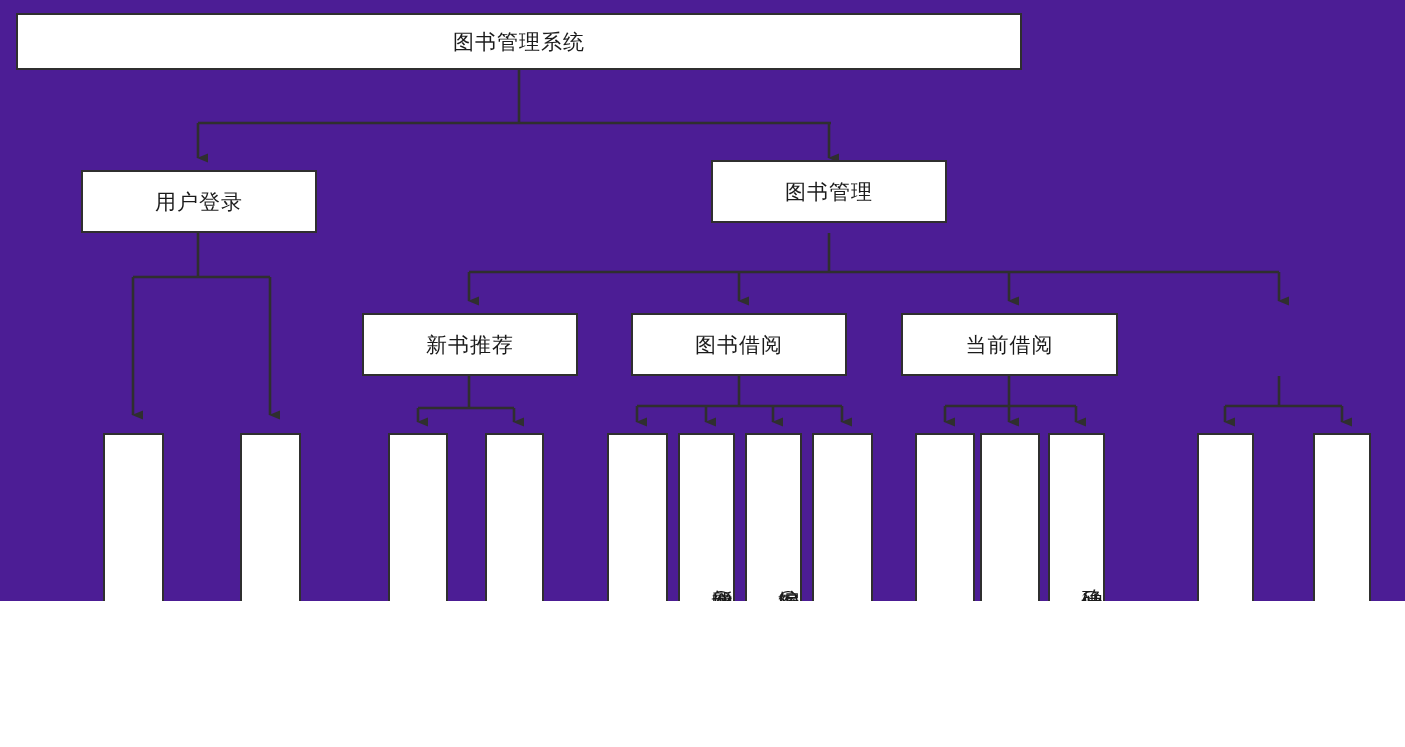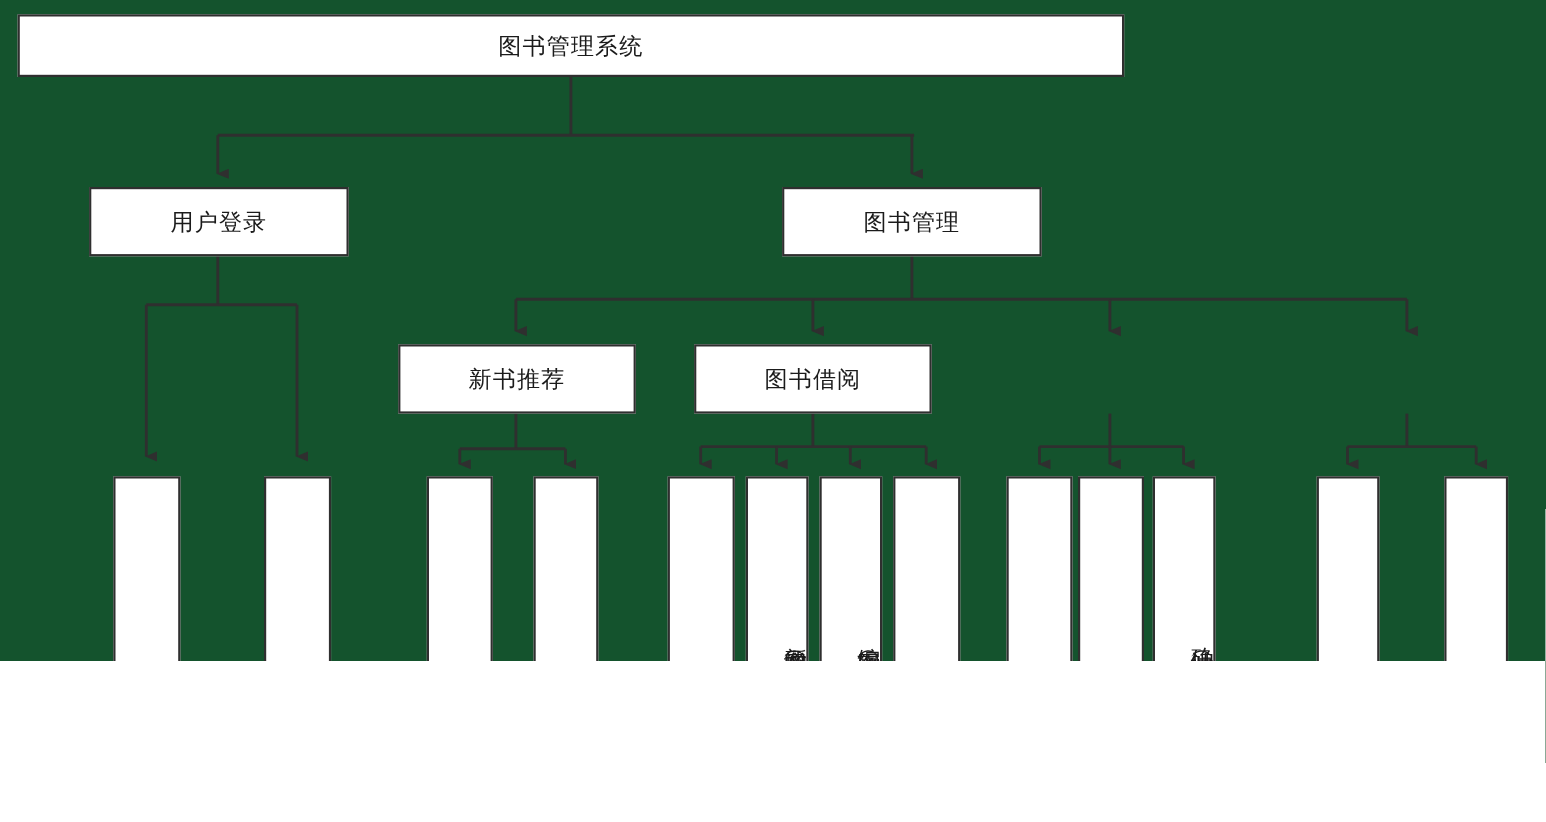--- a/index.html
+++ b/index.html
@@ -7,21 +7,21 @@
     padding: 0;
     background: #ffffff;
   }
   body {
     font-family: "Liberation Sans", "DejaVu Sans", sans-serif;
   }
   #canvas {
     position: relative;
     width: 1405px;
     height: 601px;
-    background: #14532d;
+    background: #4c1d95;
     overflow: hidden;
   }
   svg#edges {
     position: absolute;
     left: 0;
     top: 0;
     width: 1405px;
     height: 747px;
   }
   .node {
@@ -120,29 +120,32 @@
     </g>
   </svg>
 
   <div class="node horiz" style="left:16px; top:13px; width:1006px; height:57px;">
     <span class="label">图书管理系统</span>
   </div>
 
   <div class="node horiz" style="left:81px; top:170px; width:236px; height:63px;">
     <span class="label">用户登录</span>
   </div>
-  <div class="node horiz" style="left:711px; top:170px; width:236px; height:63px;">
+  <div class="node horiz" style="left:711px; top:160px; width:236px; height:63px;">
     <span class="label">图书管理</span>
   </div>
 
   <div class="node horiz" style="left:362px; top:313px; width:216px; height:63px;">
     <span class="label">新书推荐</span>
   </div>
   <div class="node horiz" style="left:631px; top:313px; width:216px; height:63px;">
     <span class="label">图书借阅</span>
+  </div>
+  <div class="node horiz" style="left:901px; top:313px; width:217px; height:63px;">
+    <span class="label">当前借阅</span>
   </div>
 
   <div class="node vert" style="left:103px; top:433px; width:61px; height:301px; padding-top:84px;">
     <span class="label">用户登录</span>
   </div>
   <div class="node vert" style="left:240px; top:433px; width:61px; height:301px; padding-top:84px;">
     <span class="label">注销登录</span>
   </div>
 
   <div class="node vert" style="left:388px; top:433px; width:60px; height:301px; padding-top:84px;">

